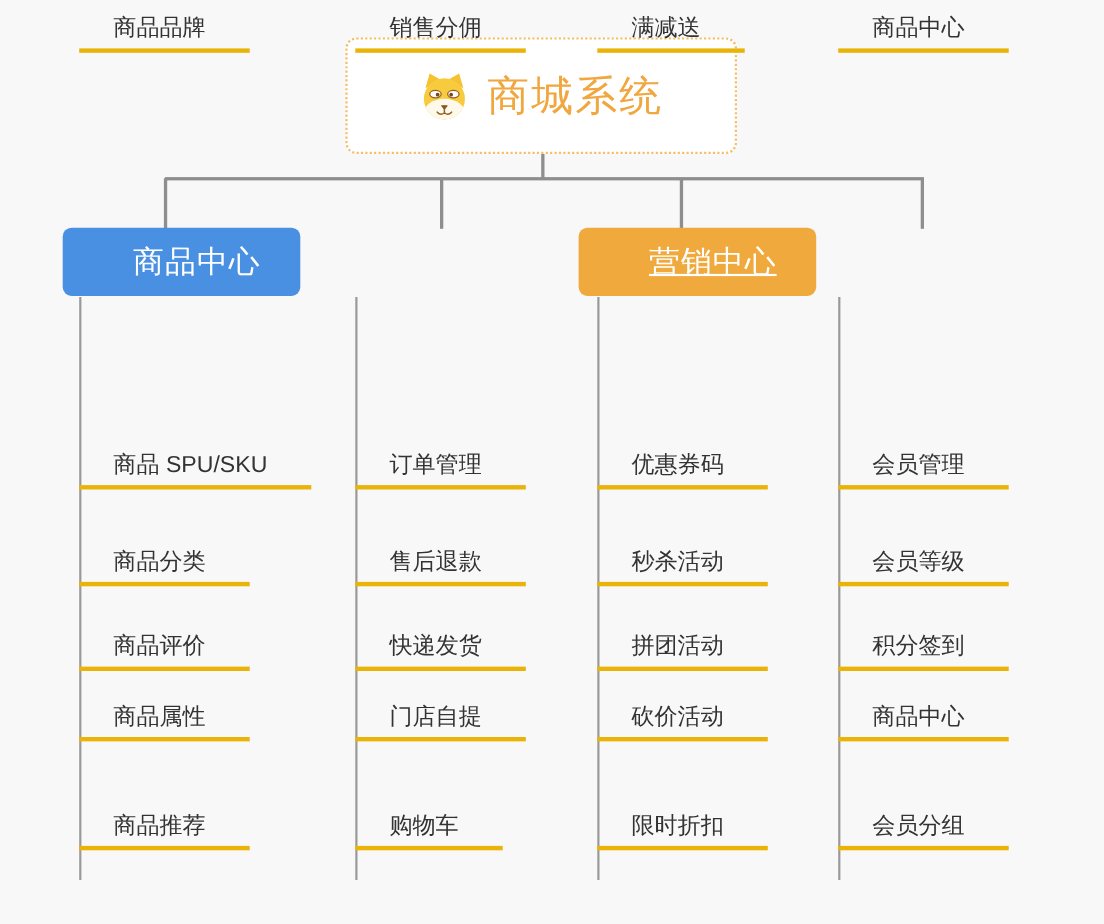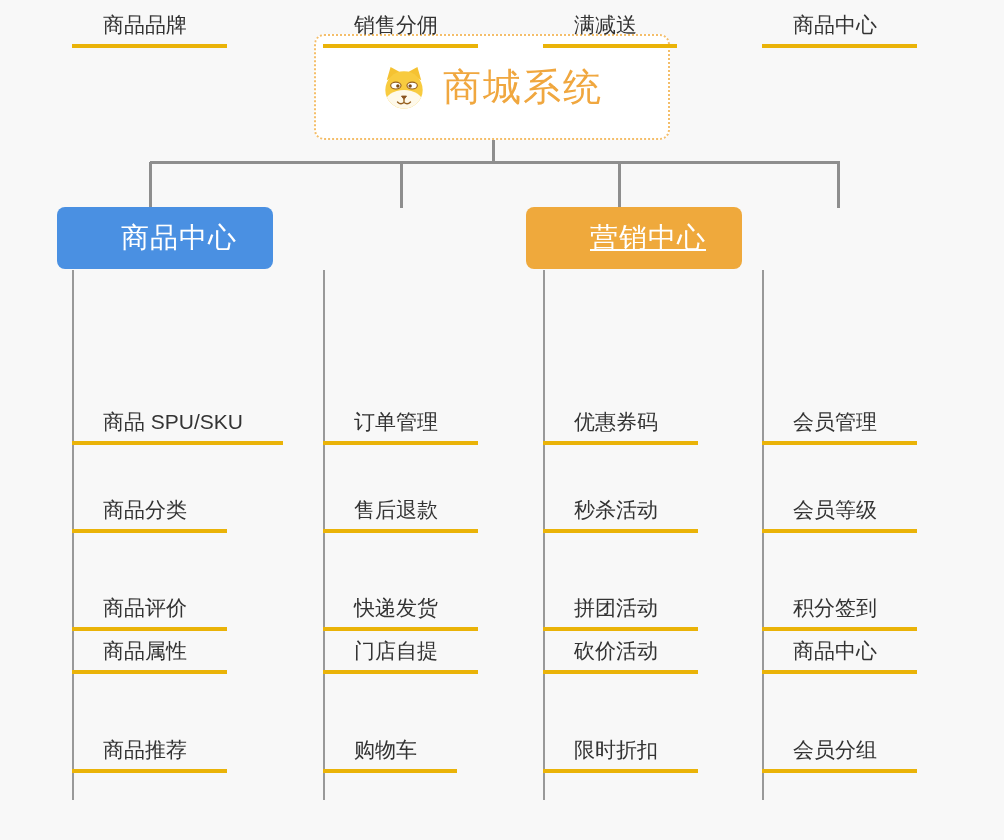--- a/index.html
+++ b/index.html
@@ -64,21 +64,21 @@
     display:flex;align-items:flex-end;
     padding:0 40px 5px 31px;
     border-bottom:4px solid #eab308;
     width:max-content;
     font-size:21px;color:#333333;
     white-space:nowrap;
   }
   .item:nth-of-type(1){top:308px;}
   .item:nth-of-type(2){top:397px;}
   .item:nth-of-type(3){top:485px;}
-  .item:nth-of-type(4){top:583px;text-align:center;}
+  .item:nth-of-type(4){top:562px;text-align:center;}
   .item:nth-of-type(5){top:626px;text-align:right;}
   .item:nth-of-type(6){top:725px;}
 </style>
 </head>
 <body>
 
 <div class="canvas">
 
   <div class="root-node">
     <svg class="dog" width="46" height="46" viewBox="0 0 48 48">

